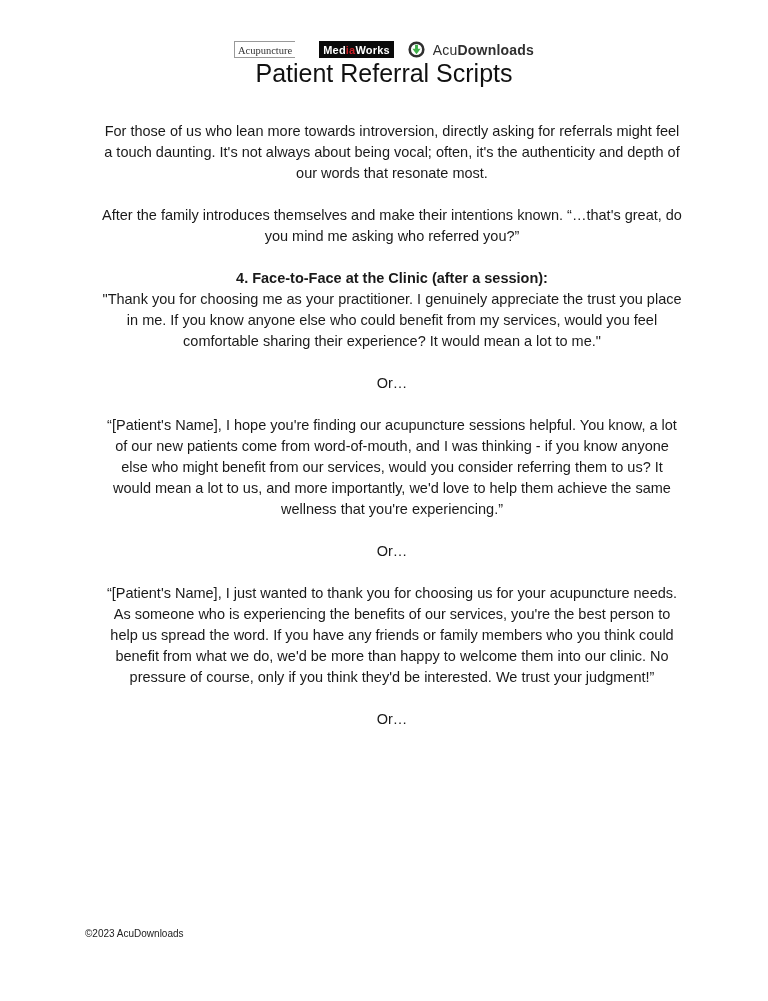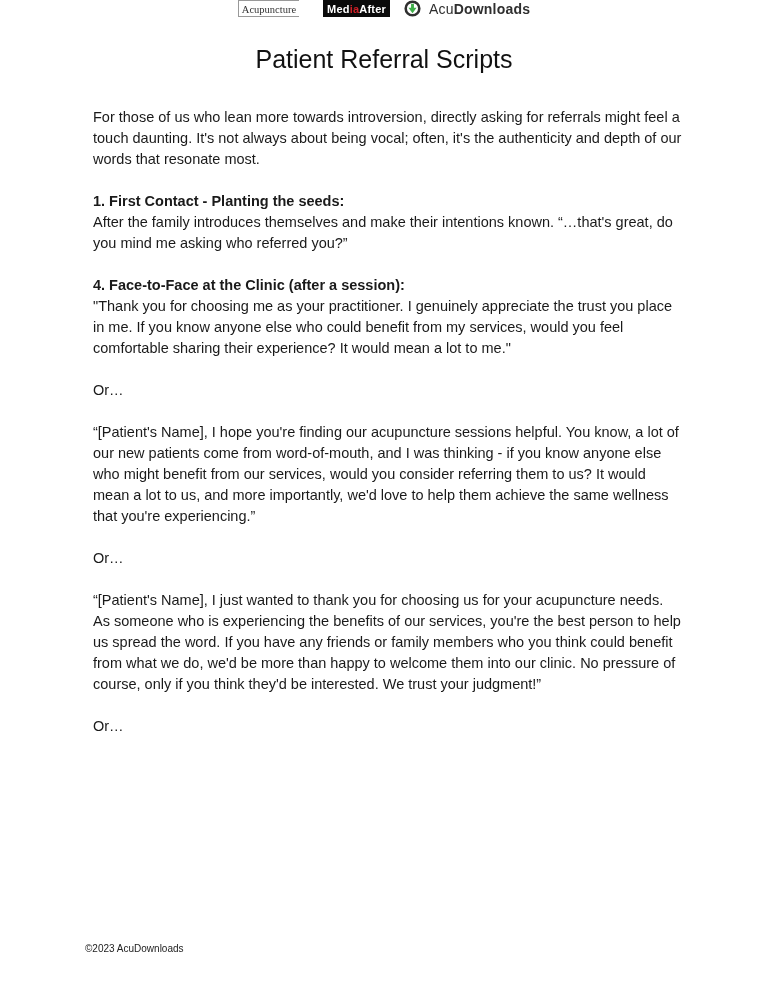--- a/index.html
+++ b/index.html
@@ -7,20 +7,21 @@
     position: relative;
     width: 768px;
     height: 1001px;
     background: #ffffff;
     font-family: "Liberation Sans", sans-serif;
     color: #1a1a1a;
     overflow: hidden;
   }
   
   .header {
+    padding-top: 41px;
     display: flex;
     justify-content: center;
     align-items: flex-end;
     gap: 14px;
   }
   .amw-logo { display: inline-flex; align-items: stretch; }
   .amw-acu {
     font-family: "Liberation Serif", serif;
     font-size: 10.5px;
     color: #333333;
@@ -41,77 +42,75 @@
     align-items: center;
     margin-left: 24px;
   }
   .amw-mw .red { color: #cc2027; }
   .acu-logo { display: inline-flex; align-items: center; gap: 8px; }
   .acu-logo svg { display: block; }
   .acu-text { font-size: 14px; color: #2f2f2f; letter-spacing: 0.2px; }
   .acu-text .bold { font-weight: bold; }
   
   .title {
-    margin-top: 27px;
     text-align: center;
     font-size: 25px;
     line-height: 30px;
     font-weight: 400;
     color: #111111;
   }
   
   .content {
     margin: 33px 85px 0 85px;
     font-size: 14.5px;
     line-height: 21px;
   }
-  .content .block { margin: 0 0 21px 8px; }
+  .content .block { margin: 0 0 21px 16px; text-align: center; }
   .content .h { font-weight: bold; }
   
   .footer {
     position: absolute;
     left: 85px;
-    bottom: 47px;
+    bottom: 62px;
     font-size: 10px;
     color: #222222;
   }
 </style>
 </head>
 <body>
 
 <div class="page">
 
   <div class="header">
     <span class="amw-logo">
       <span class="amw-acu">Acupuncture</span>
       <span class="amw-mw">
           <span>Med</span>
           <span class="red">ia</span>
-          <span>After</span>
+          <span>Works</span>
         </span>
     </span>
     <span class="acu-logo">
       <span>
         <svg width="17" height="17" viewBox="0 0 20 20">
           <circle cx="10" cy="10" r="8" fill="#ffffff" stroke="#2f2f2f" stroke-width="3"></circle>
           <rect x="8.3" y="4.5" width="3.4" height="5" fill="#3fae49"></rect>
           <polygon points="5.2,9 14.8,9 10,15.5" fill="#3fae49"></polygon>
         </svg>
       </span>
       <span class="acu-text"><span>Acu</span><span class="bold">Downloads</span></span>
     </span>
   </div>
 
   <div class="title">Patient Referral Scripts</div>
 
   <div class="content">
     <div class="block">For those of us who lean more towards introversion, directly asking for referrals might feel a touch daunting. It's not always about being vocal; often, it's the authenticity and depth of our words that resonate most.</div>
 
     <div class="block">
-      <div class="h">1. First Contact - Planting the seeds:</div>
       <div>After the family introduces themselves and make their intentions known. “…that's great, do you mind me asking who referred you?”</div>
     </div>
 
     <div class="block">
       <div class="h">4. Face-to-Face at the Clinic (after a session):</div>
       <div>"Thank you for choosing me as your practitioner. I genuinely appreciate the trust you place in me. If you know anyone else who could benefit from my services, would you feel comfortable sharing their experience? It would mean a lot to me."</div>
     </div>
 
     <div class="block">Or…</div>
     <div class="block">“[Patient's Name], I hope you're finding our acupuncture sessions helpful. You know, a lot of our new patients come from word-of-mouth, and I was thinking - if you know anyone else who might benefit from our services, would you consider referring them to us? It would mean a lot to us, and more importantly, we'd love to help them achieve the same wellness that you're experiencing.”</div>

